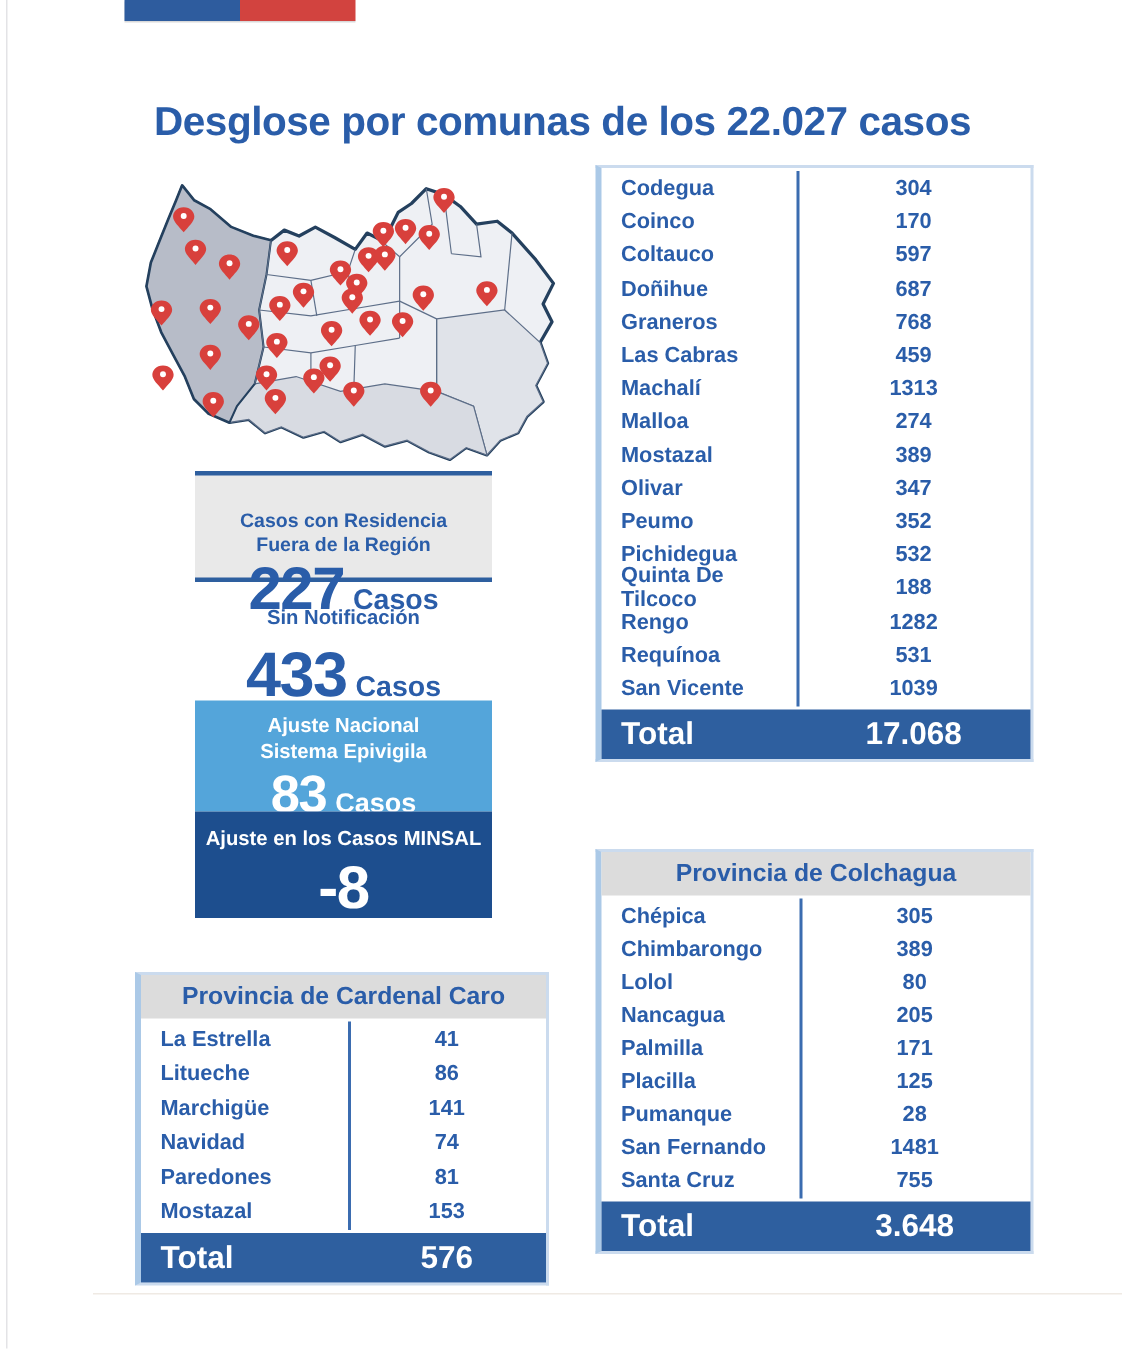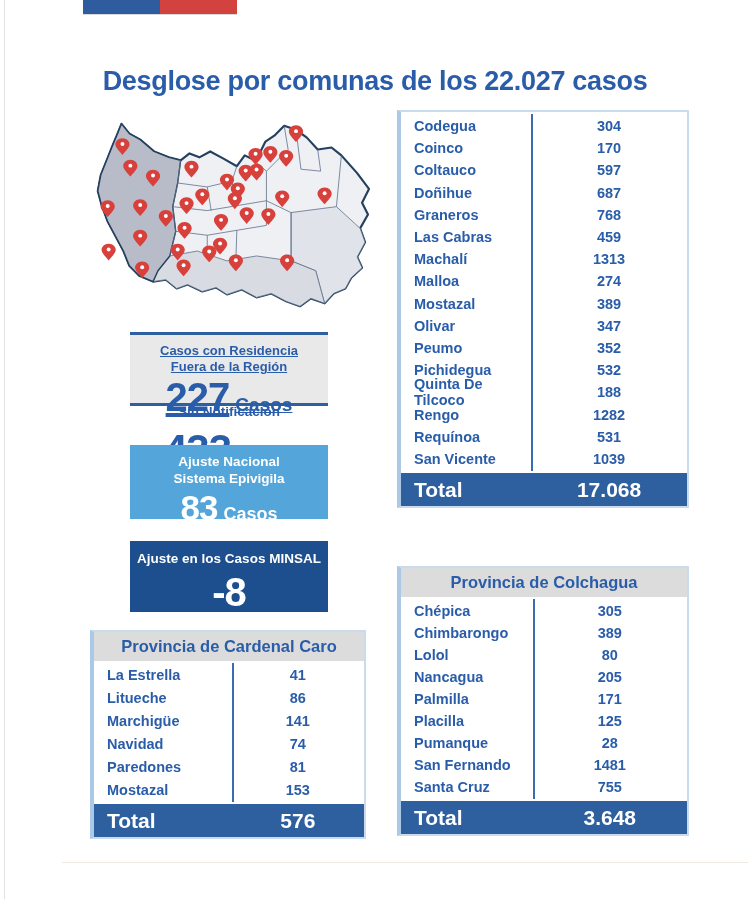--- a/index.html
+++ b/index.html
@@ -21,35 +21,35 @@
   .flag .red{background:var(--flagred);}
 
   .title{position:absolute;left:0;top:66px;width:750px;text-align:center;
     color:var(--blue);font-size:27px;font-weight:bold;letter-spacing:-0.3px;}
 
   .map-wrap{position:absolute;left:78px;top:112px;width:296px;height:212px;}
   .map-wrap svg{width:100%;height:100%;display:block;}
 
   
   .box{position:absolute;left:130px;width:198px;text-align:center;color:var(--blue);}
-  .box-residencia{top:332px;height:74px;background:var(--bgray);
+  .box-residencia{top:314px;height:74px;background:var(--bgray);
     border-top:3px solid var(--bar);border-bottom:3px solid var(--bar);
-    padding-top:8px;text-decoration:underline;}
+    padding-top:22px;}
   .box-label{font-size:13px;font-weight:bold;line-height:1.25;}
   .bignum-row{display:flex;align-items:baseline;justify-content:center;gap:6px;line-height:1;}
   .bignum{font-size:40px;font-weight:bold;letter-spacing:-1px;}
   .bigunit{font-size:19px;font-weight:bold;}
   .box-residencia .bignum-row{margin-top:1px;}
 
   .box-sinnotif{top:404px;}
   .box-sinnotif .box-label{font-size:13.5px;}
   .box-sinnotif .bignum-row{margin-top:8px;}
   .box-sinnotif .bignum{font-size:42px;}
 
-  .box-epivigila{top:445px;height:74px;background:var(--lightbox);color:#fff;padding-top:9px;}
+  .box-epivigila{top:467px;height:74px;background:var(--lightbox);color:#fff;padding-top:9px;}
   .box-epivigila .box-label{font-size:13.5px;}
   .box-epivigila .bignum{font-size:35px;}
   .box-epivigila .bigunit{font-size:18px;}
   .box-epivigila .bignum-row{margin-top:2px;}
 
   .box-minsal{top:541px;height:71px;background:var(--darkbox);color:#fff;padding-top:10px;}
   .box-minsal .box-label{font-size:13.5px;}
   .box-minsal .bignum{font-size:40px;}
   .box-minsal .bignum-row{margin-top:4px;}
 
@@ -63,21 +63,21 @@
     width:2px;background:#3b6cb0;}
   .trow{display:flex;align-items:center;height:var(--rh);}
   .tname{width:var(--div);padding-left:13px;color:var(--blue);font-weight:bold;font-size:14.5px;}
   .tvalue{flex:1;text-align:center;color:var(--blue);font-weight:bold;font-size:14.5px;}
   .ptable-total{display:flex;align-items:center;background:var(--bar);color:#fff;height:33px;}
   .ptotal-label{width:var(--div);padding-left:13px;font-size:21px;font-weight:bold;}
   .ptotal-value{flex:1;text-align:center;font-size:21px;font-weight:bold;}
 
   .t-cachapoal{left:397px;top:110px;width:292px;--div:45.5%;--rh:22.2px;}
   .t-colchagua{left:397px;top:566px;width:292px;--div:46%;--rh:22px;}
-  .t-cardenal{left:90px;top:630px;width:276px;--div:51%;--rh:22.85px;}
+  .t-cardenal{left:90px;top:648px;width:276px;--div:51%;--rh:22.85px;}
 </style>
 </head>
 <body style="--blue: #2a5da9; --bar: #2e5f9f; --lightbox: #54a5da; --darkbox: #1d4e8e; --hgray: #dcdcdc; --bgray: #e9e9e9; --accent: #abc9e7; --pin: #d8403c; --flagblue: #2e5c9e; --flagred: #d2433f; --outline: #24405e;">
 
 <div class="page">
 
   <div class="edge-left"></div>
   <div class="edge-bottom"></div>
 
   <div class="flag">

